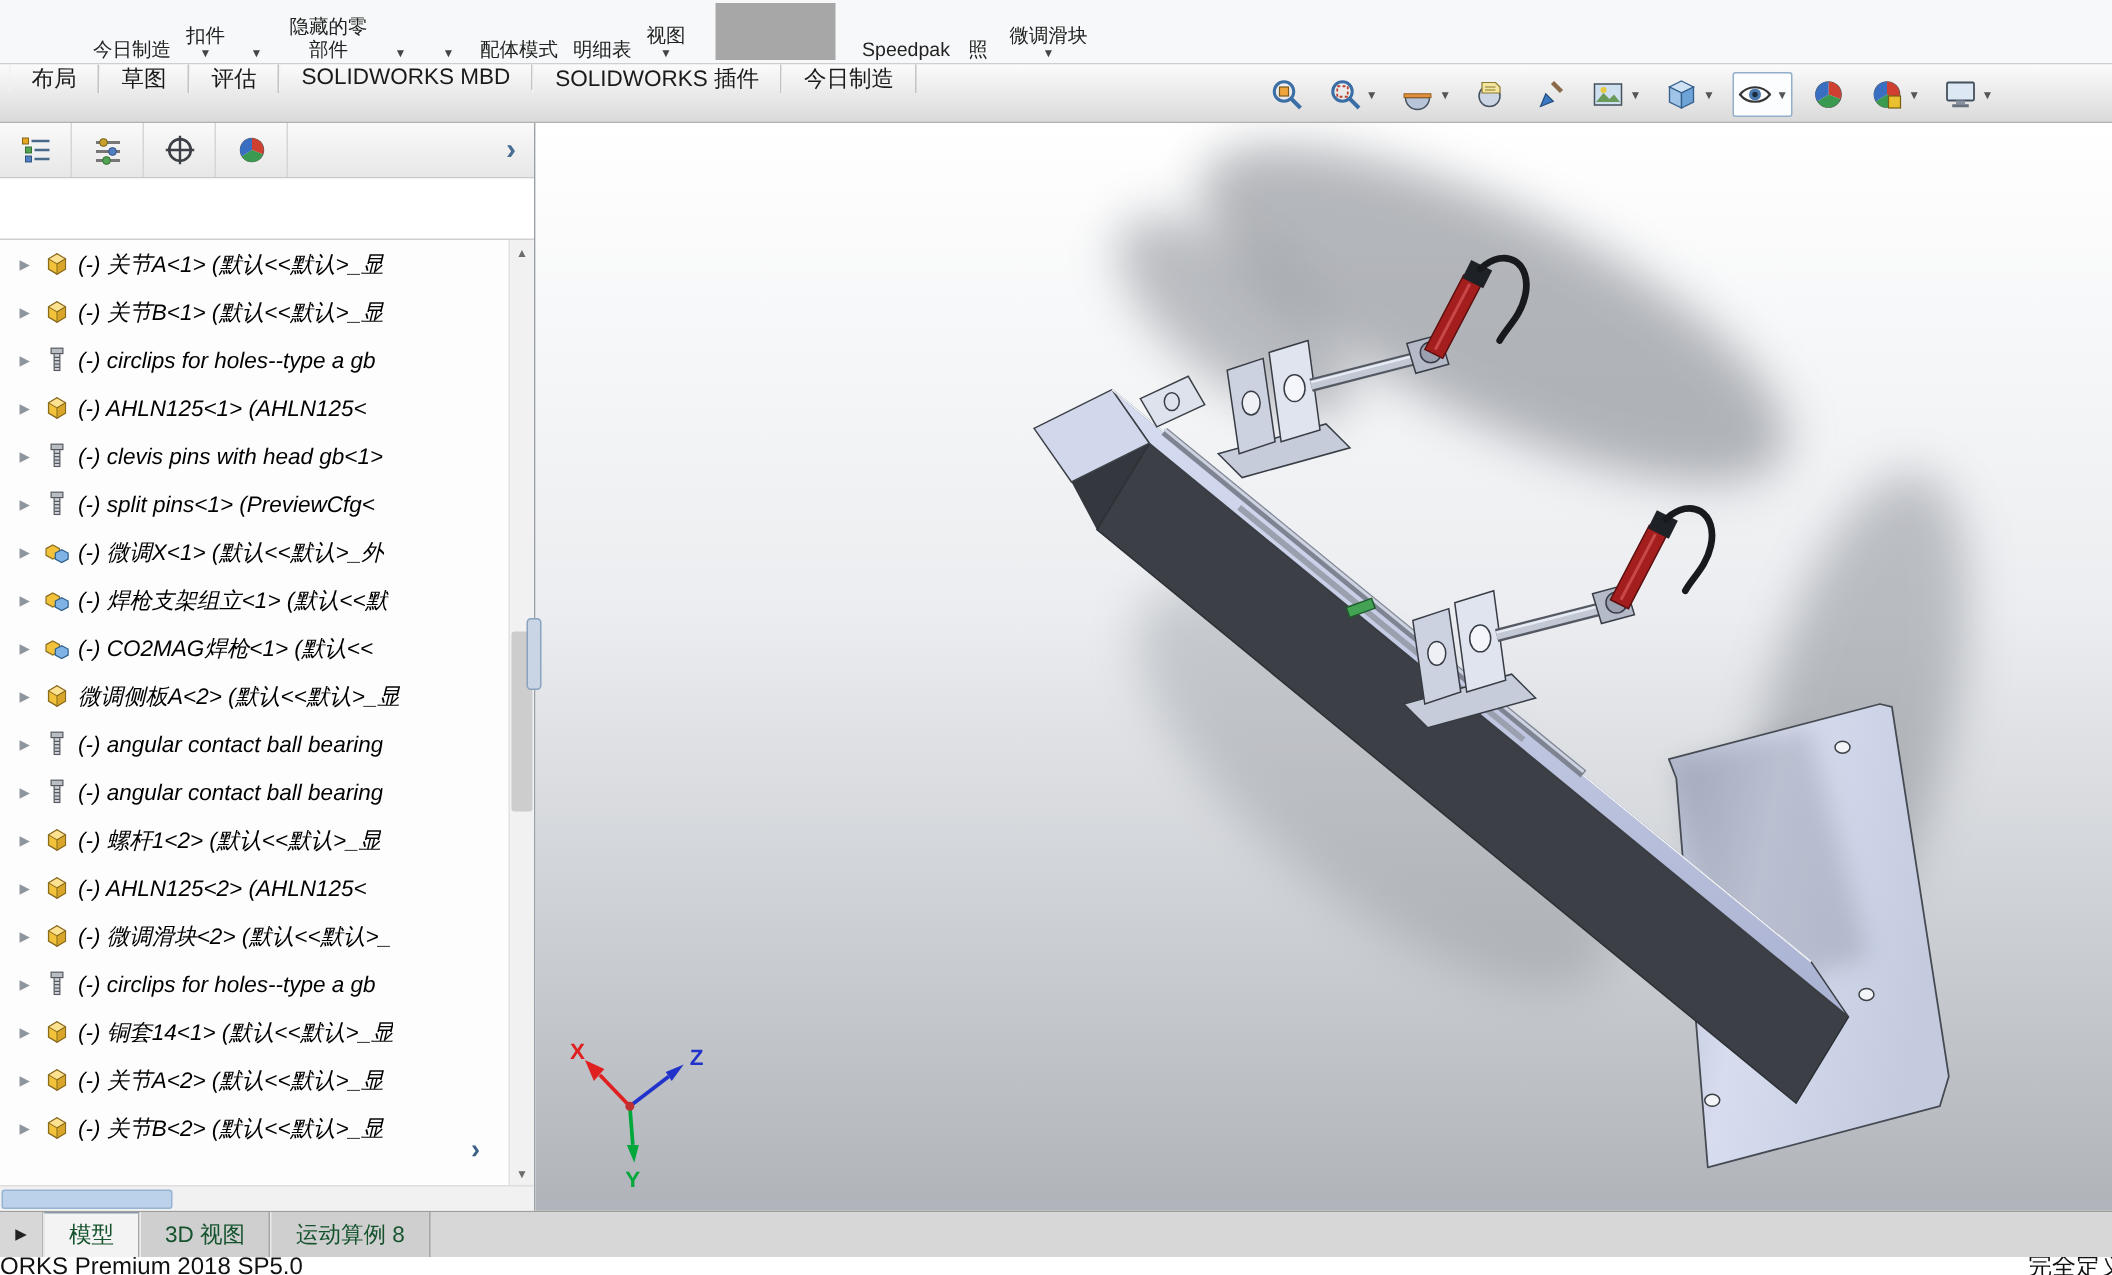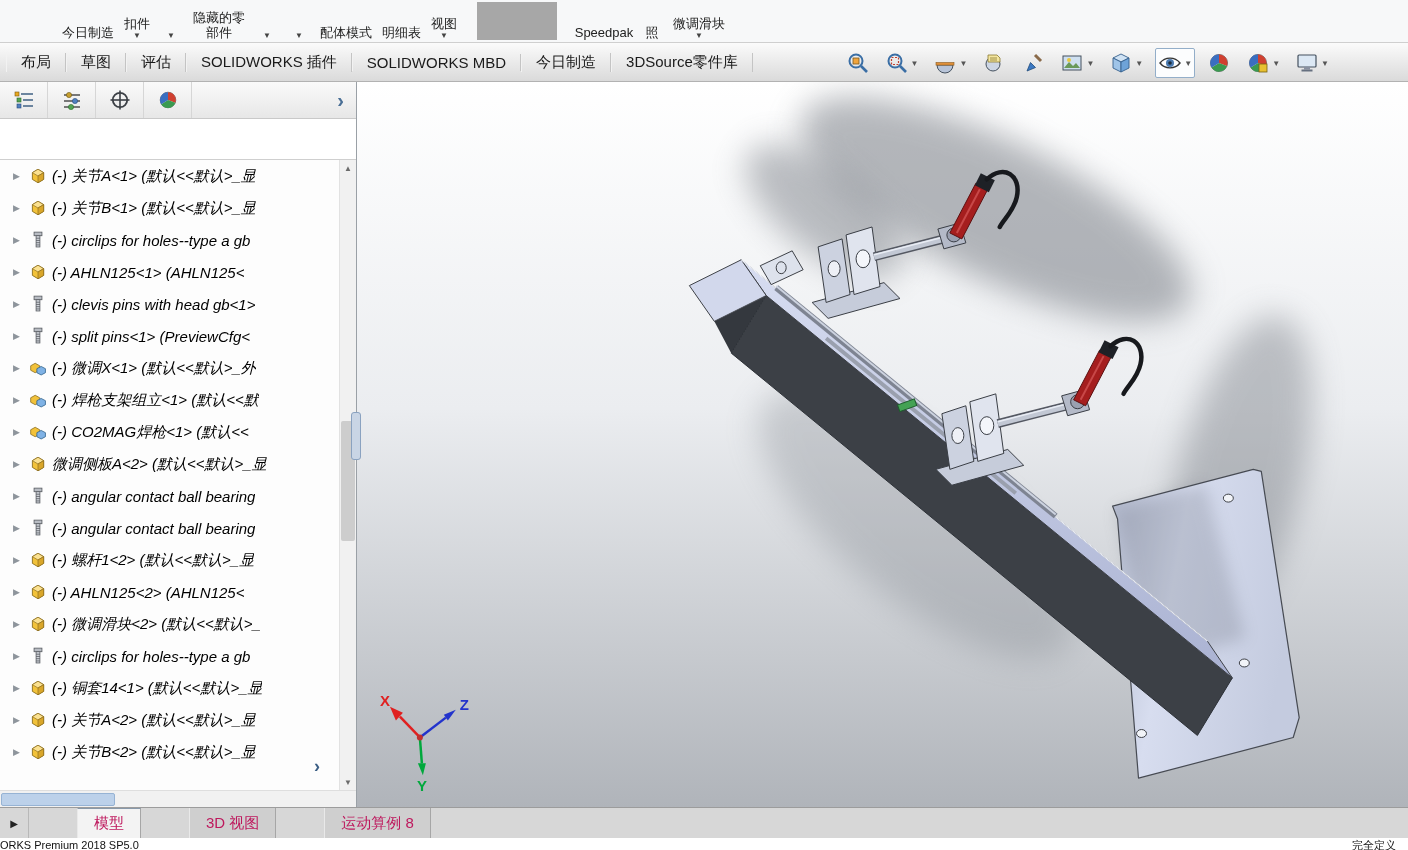--- a/index.html
+++ b/index.html
@@ -6,21 +6,21 @@
   body{width:1408px;height:850px;overflow:hidden;font-family:"Liberation Sans",sans-serif;background:#fff;}
   .app{display:flex;flex-direction:column;width:1408px;height:850px;}
 
   
   .ribbon{height:40px;background:#f7f8f9;border-bottom:1px solid #cfcfcf;display:flex;align-items:flex-end;gap:10px;padding:0 0 2px 62px;overflow:hidden;}
   .ribbon-item{display:flex;flex-direction:column;align-items:center;justify-content:flex-end;max-width:54px;min-width:22px;font-size:13px;line-height:15px;color:#222;text-align:center;}
   .ribbon-caret{font-size:8px;line-height:9px;color:#444;}
   .ribbon-block{width:80px;height:38px;background:#a7a7a7;margin:0 10px;}
 
   
-  .tabrow{height:38px;background:linear-gradient(#fbfbfb,#dadada);border-bottom:1px solid #b2b2b2;display:flex;align-items:center;padding-left:6px;position:relative;}
+  .tabrow{height:38px;background:linear-gradient(#fbfbfb,#dadada);border-bottom:1px solid #b2b2b2;display:flex;align-items:flex-start;padding-left:6px;position:relative;}
   .cmd-tab{padding:0 14px;font-size:15px;color:#1a1a1a;display:flex;align-items:center;border-right:1px solid #c4c4c4;border-left:1px solid #f2f2f2;white-space:nowrap;}
   .hud{position:absolute;right:76px;top:5px;display:flex;align-items:center;gap:9px;}
   .hud-btn{display:flex;align-items:center;gap:2px;padding:2px;border:1px solid transparent;border-radius:2px;}
   .hud-btn.active{background:#fcfdfe;border:1px solid #93aec9;}
   .hud-btn svg{width:24px;height:24px;display:block;}
   .hud-caret{font-size:8px;color:#555;}
 
   
   .main{flex:1;display:flex;min-height:0;position:relative;}
 
@@ -46,25 +46,25 @@
   .h-thumb{position:absolute;left:1px;top:2px;height:11px;width:112px;background:#bcd1ea;border:1px solid #96b3d4;border-radius:2px;}
   .splitter-handle{position:absolute;right:-5px;top:330px;width:8px;height:46px;background:#c9d5e5;border:1px solid #8aa2c0;border-radius:3px;z-index:6;}
 
   
   .viewport{flex:1;position:relative;min-width:0;}
   .scene{position:absolute;inset:0;width:100%;height:100%;}
 
   
   .bottom-tabs{height:30px;background:#d7d7d7;border-top:1px solid #9c9c9c;display:flex;align-items:stretch;}
   .btab-nav{width:28px;display:flex;align-items:center;justify-content:center;font-size:10px;color:#222;border-right:1px solid #b8b8b8;}
-  .btab{padding:0 16px;display:flex;align-items:center;font-size:15px;color:#be185d;background:#cfcfcf;border-right:1px solid #a6a6a6;border-left:1px solid #e9e9e9;white-space:nowrap;margin-left:48px;}
+  .btab{padding:0 16px;display:flex;align-items:center;font-size:15px;color:#14532d;background:#cfcfcf;border-right:1px solid #a6a6a6;border-left:1px solid #e9e9e9;white-space:nowrap;}
   .btab.active{background:#f3f3f3;border-top:1px solid #8899aa;}
 
   
-  .status{height:12px;background:#fff;position:relative;font-size:11px;line-height:14px;color:#111;overflow:hidden;}
+  .status{height:12px;background:#fff;position:relative;font-size:16px;line-height:14px;color:#111;overflow:hidden;}
   .status-left{position:absolute;left:0;top:0;white-space:nowrap;}
   .status-right{position:absolute;left:1352px;top:0;white-space:nowrap;}
 </style>
 </head>
 <body>
 
 <svg width="0" height="0" style="position:absolute" aria-hidden="true">
   <defs>
     <symbol id="sym-part" viewBox="0 0 16 16">
       <polygon points="3,5 8,2 13,5 13,11 8,14 3,11" fill="#f2c23a" stroke="#8a6d1f" stroke-width="0.8"></polygon>
@@ -238,34 +238,31 @@
 
       <div class="cmd-tab">
         <span>草图</span>
       </div>
 
       <div class="cmd-tab">
         <span>评估</span>
       </div>
 
       <div class="cmd-tab">
+        <span>SOLIDWORKS MBD</span>
+      </div>
+
+      <div class="cmd-tab">
         <span>SOLIDWORKS 插件</span>
-      </div>
-
-      <div class="cmd-tab">
-        <span>SOLIDWORKS MBD</span>
       </div>
 
       <div class="cmd-tab">
         <span>今日制造</span>
       </div>
 
-      <div class="cmd-tab">
-        <span>3DSource零件库</span>
-      </div>
 
     <div class="hud">
 
         <div class="hud-btn">
           <svg viewBox="0 0 24 24">
             <use href="#sym-zoom-fit"></use>
           </svg>
 
         </div>
 

